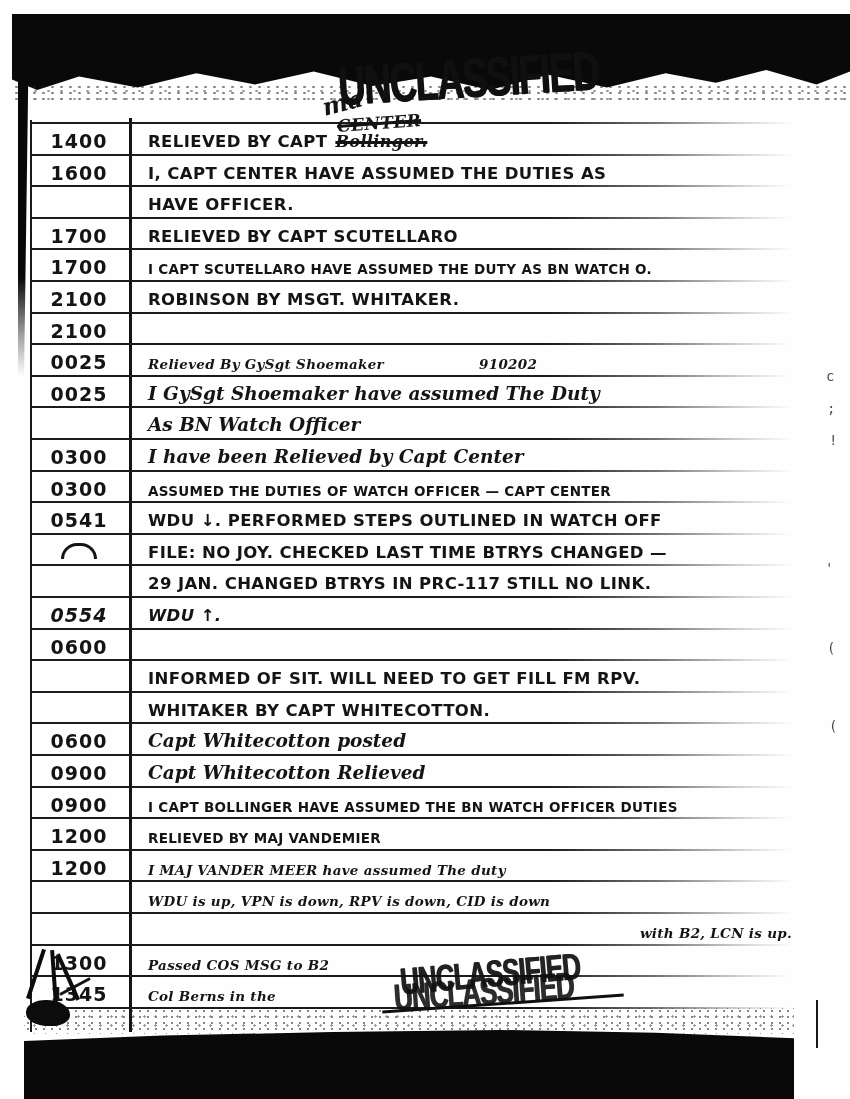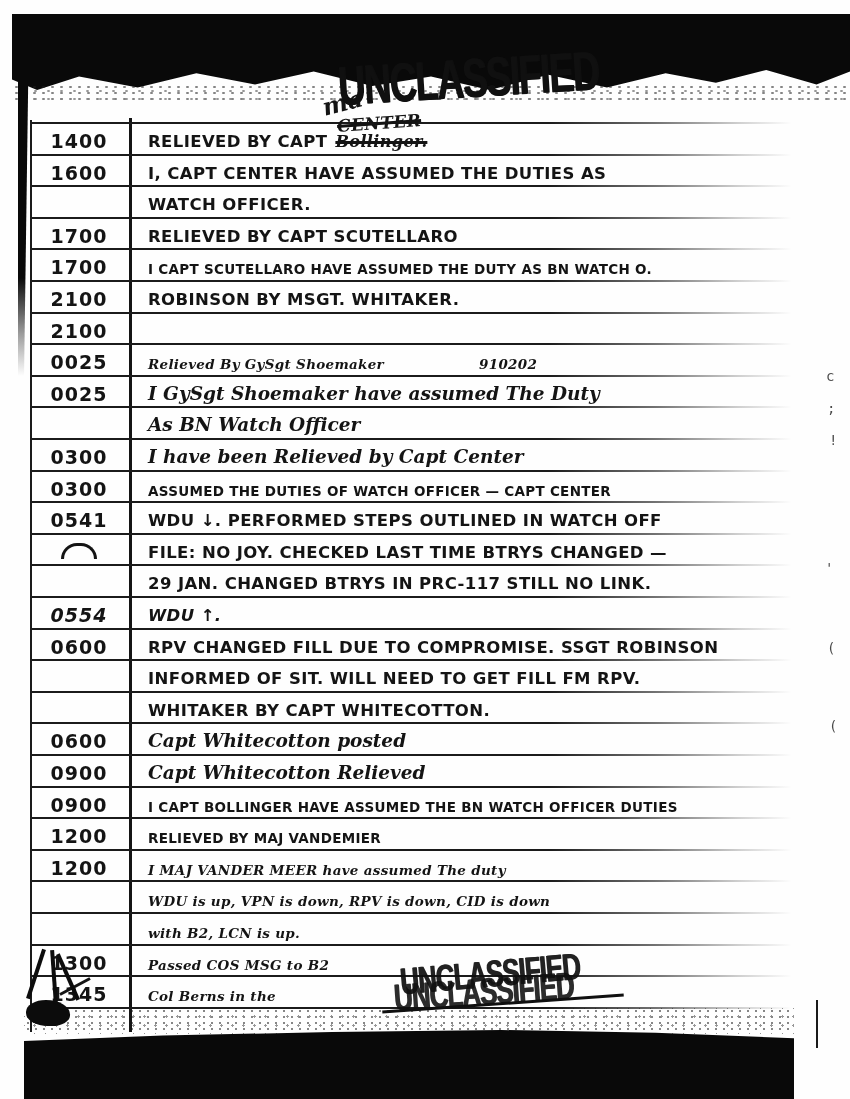--- a/index.html
+++ b/index.html
@@ -126,21 +126,21 @@
       <div class="remark print">RELIEVED BY CAPT<span class="name-stack"><span class="over">CENTER</span><span class="under">Bollinger.</span></span></div>
     </div>
 
     <div class="row" style="top: 153.6px;">
       <div class="time">1600</div>
       <div class="remark print">I, CAPT CENTER HAVE ASSUMED THE DUTIES AS</div>
     </div>
 
     <div class="row" style="top: 185.2px;">
       <div class="time"></div>
-      <div class="remark print">WATCH OFFICER.</div>
+      <div class="remark print">HAVE OFFICER.</div>
     </div>
 
     <div class="row" style="top: 216.8px;">
       <div class="time">1700</div>
       <div class="remark print">RELIEVED BY CAPT SCUTELLARO</div>
     </div>
 
     <div class="row" style="top: 248.4px;">
       <div class="time">1700</div>
       <div class="remark print small">I CAPT SCUTELLARO HAVE ASSUMED THE DUTY AS BN WATCH O.</div>
@@ -195,21 +195,20 @@
       <div class="remark print">29 JAN.  CHANGED BTRYS IN PRC-117  STILL NO LINK.</div>
     </div>
 
     <div class="row" style="top: 596px; font-style: italic;">
       <div class="time">0554</div>
       <div class="remark print">WDU ↑.</div>
     </div>
 
     <div class="row" style="top: 627.6px;">
       <div class="time">0600</div>
-      <div class="remark print">RPV CHANGED FILL DUE TO COMPROMISE.  SSGT ROBINSON</div>
     </div>
 
     <div class="row" style="top: 659.2px;">
       <div class="time"></div>
       <div class="remark print">INFORMED OF SIT.  WILL NEED TO GET FILL FM RPV.</div>
     </div>
 
     <div class="row" style="top: 690.8px;">
       <div class="time"></div>
       <div class="remark print">WHITAKER BY CAPT WHITECOTTON.</div>
@@ -238,21 +237,21 @@
     <div class="row" style="top: 848.8px;">
       <div class="time">1200</div>
       <div class="remark cursive small">I MAJ VANDER MEER have assumed The duty</div>
     </div>
 
     <div class="row" style="top: 880.4px;">
       <div class="time"></div>
       <div class="remark cursive small">WDU is up, VPN is down, RPV is down, CID is down</div>
     </div>
 
-    <div class="row" style="top: 912px;">
+    <div class="row" style="top: 912px; text-align: right;">
       <div class="time"></div>
       <div class="remark cursive small">with B2, LCN is up.</div>
     </div>
 
     <div class="row" style="top: 943.6px;">
       <div class="time">1300</div>
       <div class="remark cursive small">Passed COS MSG to B2</div>
     </div>
 
     <div class="row" style="top: 975.2px;">

